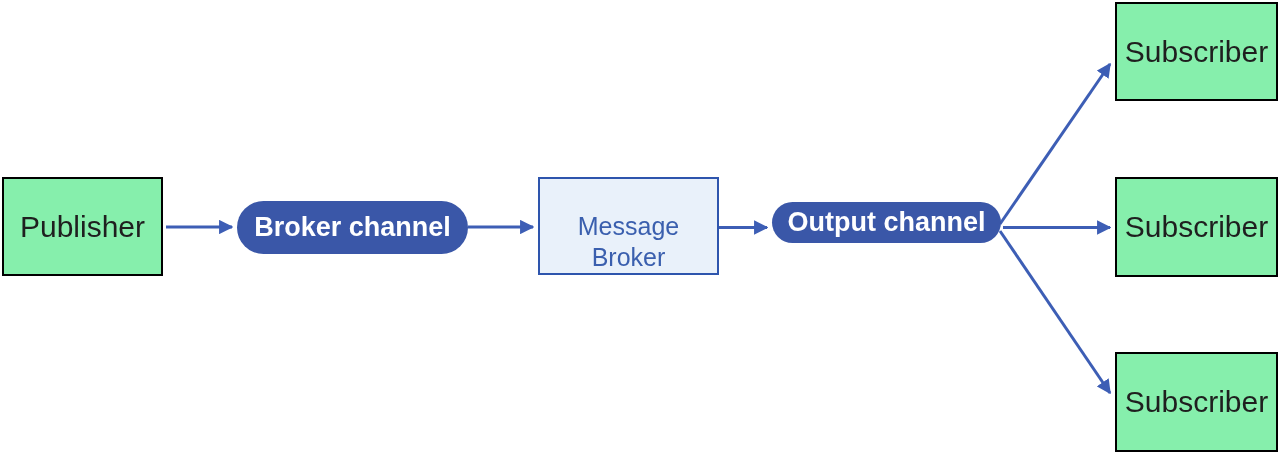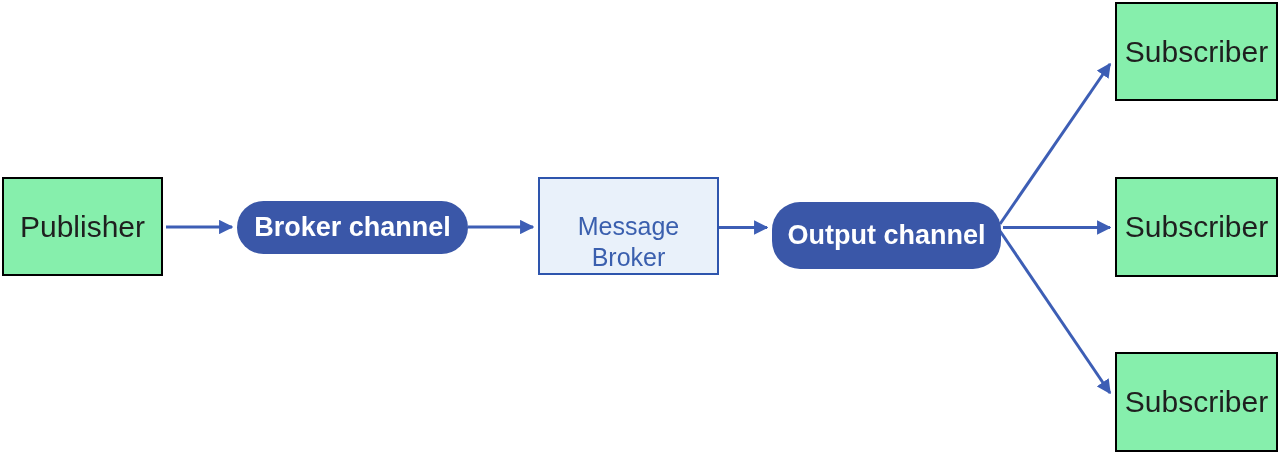--- a/index.html
+++ b/index.html
@@ -60,21 +60,21 @@
     border: 2px solid var(--broker-border);
     color: var(--broker-text);
     font-size: 25px;
     font-weight: 400;
     line-height: 1.25;
     padding: 0 18px;
   }
   .n-publisher   { left: 2px;    top: 177px; width: 161px; height: 99px; }
   .n-input       { left: 237px;  top: 201px; width: 231px; height: 53px; }
   .n-broker      { left: 538px;  top: 177px; width: 181px; height: 98px; align-items: flex-end; }
-  .n-output      { left: 772px;  top: 202px; width: 229px; height: 67px; }
+  .n-output      { left: 772px;  top: 202px; width: 229px; height: 41px; }
   .n-sub-1       { left: 1115px; top: 2px;   width: 163px; height: 99px; }
   .n-sub-2       { left: 1115px; top: 177px; width: 163px; height: 100px; }
   .n-sub-3       { left: 1115px; top: 352px; width: 163px; height: 100px; }
 </style>
 </head>
 <body>
 
 <div class="canvas">
 
   <svg class="arrow-layer" viewBox="0 0 1280 454" xmlns="http://www.w3.org/2000/svg">

